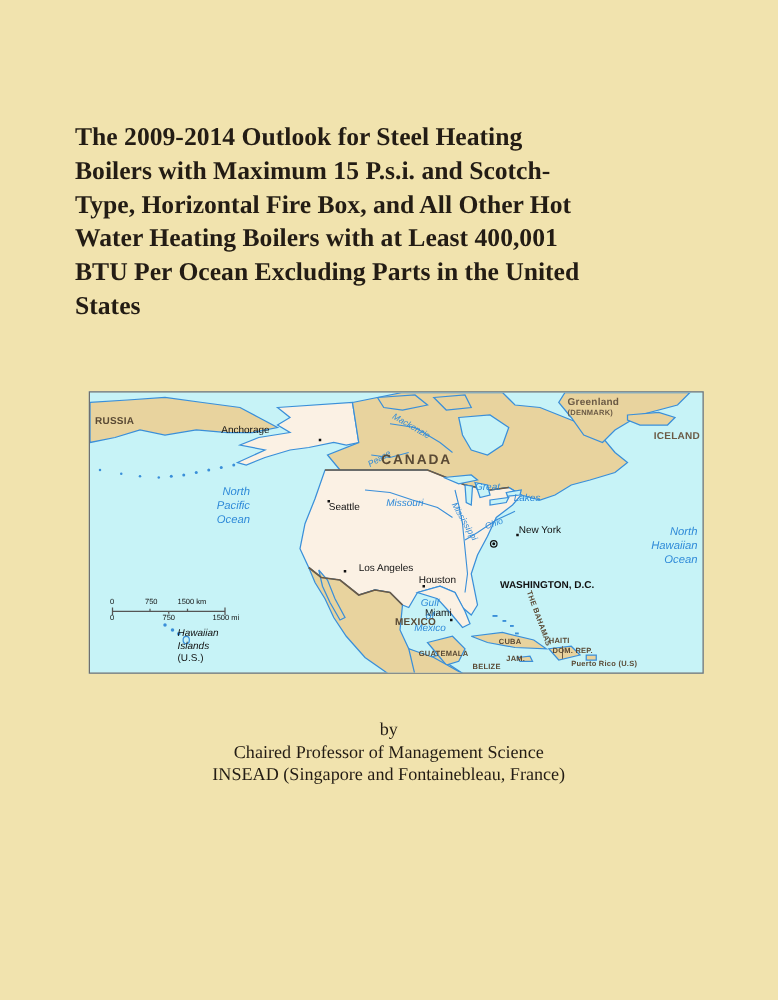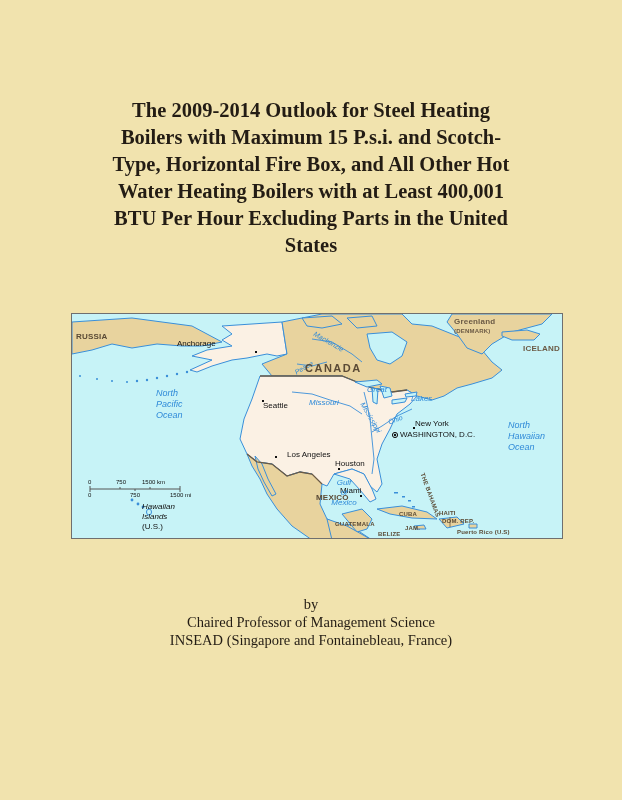--- a/index.html
+++ b/index.html
@@ -7,21 +7,20 @@
     width: 622px; height: 800px;
     background: #F1E3AE;
     position: relative;
     overflow: hidden;
     font-family: "Liberation Serif", "DejaVu Serif", serif;
     color: #231c14;
   }
   .title {
     position: absolute;
     left: 60px; top: 97px; width: 502px;
-    text-align: center;
     font-weight: bold;
     font-size: 20.5px;
     line-height: 27px;
     margin: 0;
   }
   .title span { display: block; white-space: nowrap; }
   .map {
     position: absolute;
     left: 71px; top: 313px;
     width: 492px; height: 226px;
@@ -35,45 +34,44 @@
     position: absolute;
     font-family: "Liberation Sans", "DejaVu Sans", sans-serif;
     font-size: 8px;
     color: #111;
     white-space: nowrap;
     line-height: 1;
   }
   .lbl.country { font-weight: bold; color: #5a4a35; letter-spacing: 0.2px; }
   .lbl.big { font-size: 11px; letter-spacing: 1.5px; }
   .lbl.water { color: #2f8ad8; font-style: italic; font-size: 8px; text-align: center; }
-  .lbl.ocean { color: #2f8ad8; font-style: italic; font-size: 9px; text-align: left; line-height: 11px; }
-  .lbl.capital { font-weight: normal; font-size: 8px; }
+  .lbl.ocean { color: #2f8ad8; font-style: italic; font-size: 9px; text-align: right; line-height: 11px; }
+  .lbl.capital { font-weight: bold; font-size: 8px; margin-top: 33px; }
   .lbl.small { font-size: 6px; }
   .byline {
     position: absolute;
     left: 100px; top: 575px; width: 422px;
     text-align: center;
     font-size: 14.5px;
     line-height: 18px;
-    margin-top: 20px;
   }
   .byline .by { display: block; }
   .byline .author { display: block; font-weight: bold; }
   .byline .role { display: block; }
   .byline .inst { display: block; }
 </style>
 </head>
 <body>
 
 <h1 class="title">
   <span>The 2009-2014 Outlook for Steel Heating</span>
   <span>Boilers with Maximum 15 P.s.i. and Scotch-</span>
   <span>Type, Horizontal Fire Box, and All Other Hot</span>
   <span>Water Heating Boilers with at Least 400,001</span>
-  <span>BTU Per Hour Excluding Parts in the United</span>
+  <span>BTU Per Ocean Excluding Parts in the United</span>
   <span>States</span>
 </h1>
 
 <div class="map">
   <svg width="492" height="226" viewBox="0 0 492 226">
 
     <path d="M0,8 L30,6 L60,4 L90,8 L120,12 L135,20 L150,28 L130,32 L110,32 L85,30 L60,34 L40,30 L20,36 L0,40 Z" fill="#E8D39E" stroke="#3a8fd9" stroke-width="1"></path>
 
     <path d="M150,12 L210,8 L215,40 L205,42 L195,40 L175,44 L160,46 L140,52 L125,58 L118,56 L140,46 L120,42 L135,36 L160,32 L150,26 L160,20 Z" fill="#FBF1E4" stroke="#3a8fd9" stroke-width="1"></path>
 
@@ -178,21 +176,21 @@
   </svg>
 
   <span class="lbl country" style="left:4px;top:19px;">RUSSIA</span>
   <span class="lbl" style="left:105px;top:26px;">Anchorage</span>
   <span class="lbl water" style="left:240px;top:24px;transform:rotate(30deg);font-size:7px;">Mackenzie</span>
   <span class="lbl water" style="left:222px;top:50px;transform:rotate(-30deg);font-size:7px;">Peace</span>
   <span class="lbl country big" style="left:233px;top:49px;text-align:right;">CANADA</span>
   <span class="lbl country" style="left:382px;top:4px;color:#6b5a45;">Greenland</span>
   <span class="lbl country small" style="left:382px;top:14px;color:#6b5a45;">(DENMARK)</span>
   <span class="lbl country" style="left:451px;top:31px;color:#6b5a45;">ICELAND</span>
-  <span class="lbl water" style="left:295px;top:72px;">Great</span>
+  <span class="lbl water" style="left:308px;top:72px;">Great</span>
   <span class="lbl water" style="left:312px;top:81px;margin-left:27px;">Lakes</span>
   <span class="lbl" style="left:191px;top:88px;">Seattle</span>
   <span class="lbl water" style="left:237px;top:85px;">Missouri</span>
   <span class="lbl water" style="left:282px;top:100px;transform:rotate(60deg);font-size:7px;">Mississippi</span>
   <span class="lbl water" style="left:316px;top:102px;transform:rotate(-20deg);font-size:7px;">Ohio</span>
   <span class="lbl" style="left:343px;top:106px;">New York</span>
   <span class="lbl capital" style="left:328px;top:117px;">WASHINGTON, D.C.</span>
   <span class="lbl ocean" style="left:84px;top:74px;width:44px;">
     <span style="display:block">North</span>
     <span style="display:block">Pacific</span>

